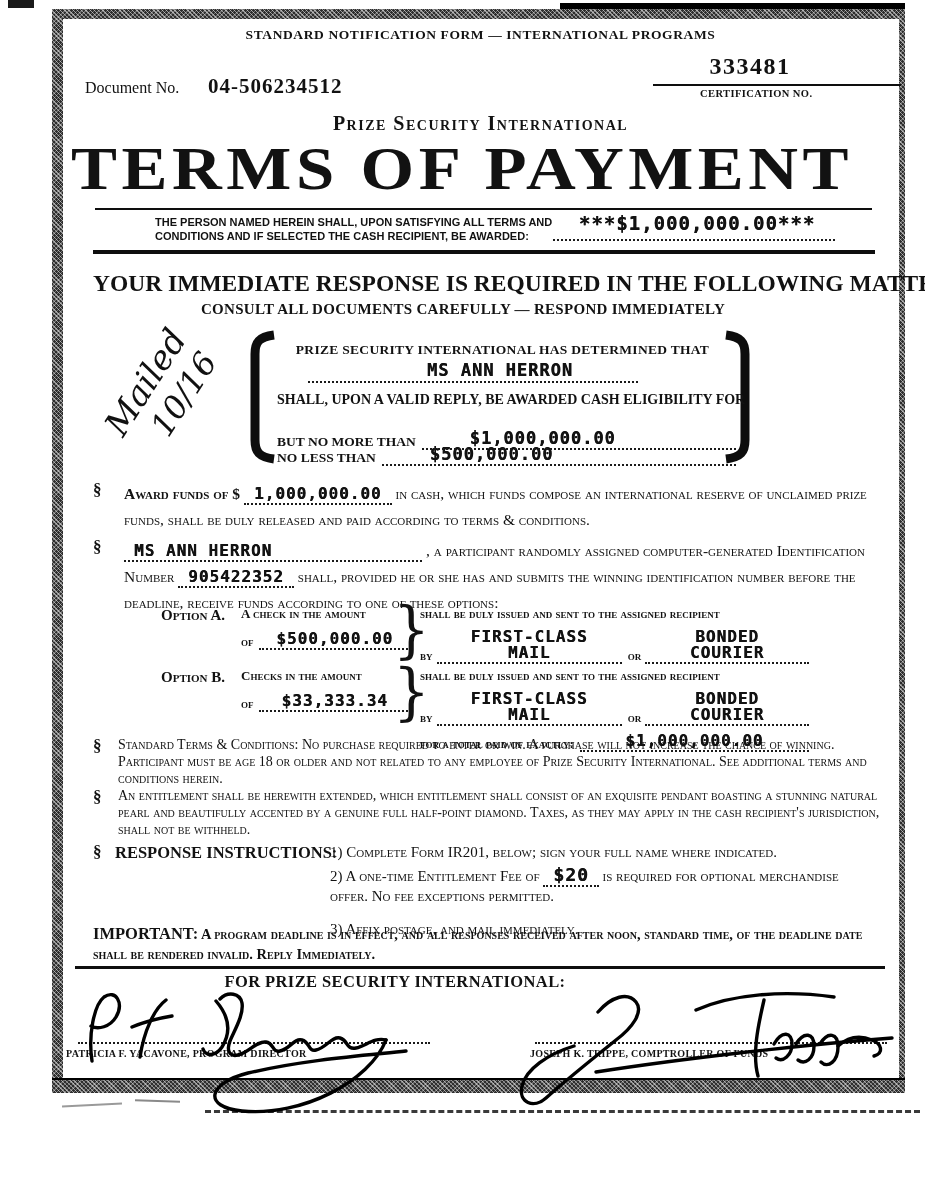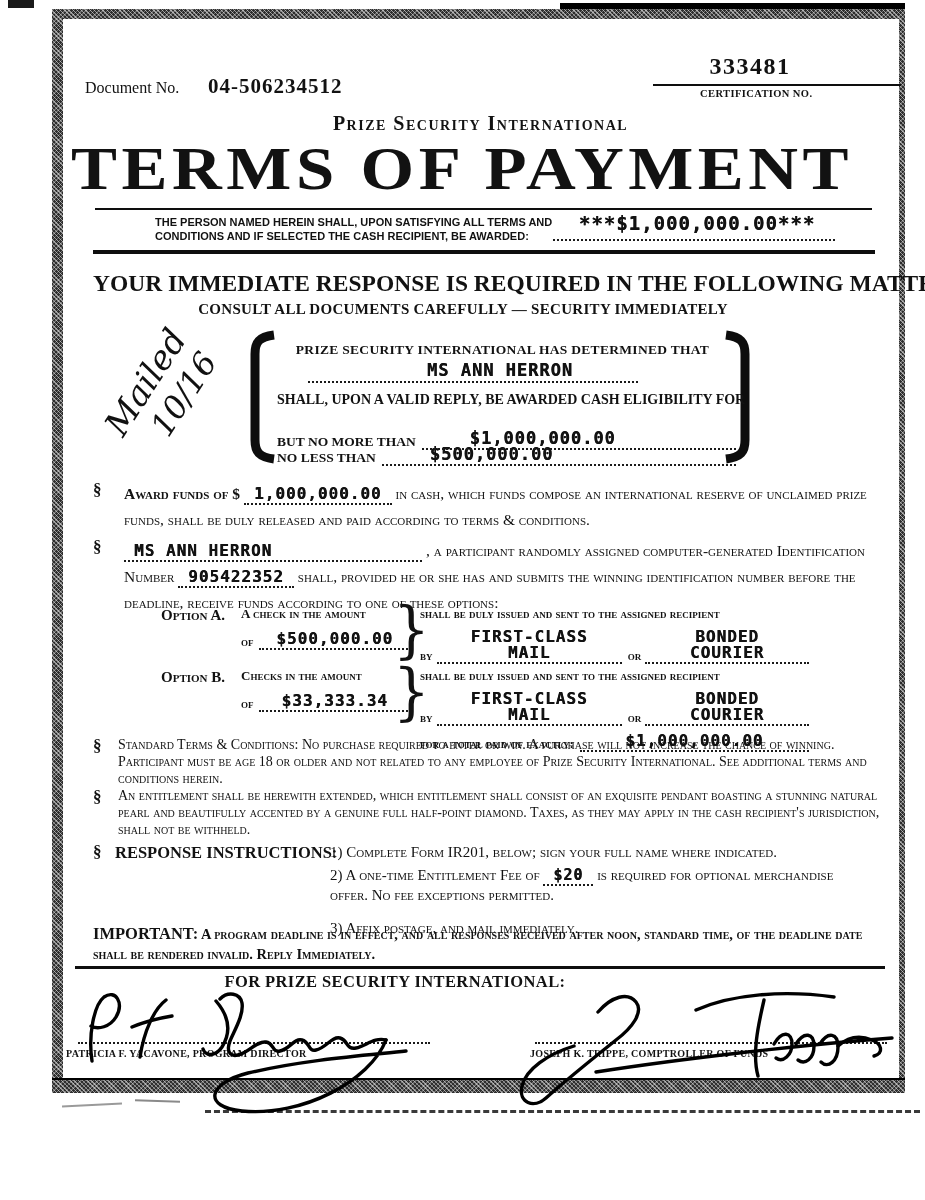--- a/index.html
+++ b/index.html
@@ -83,21 +83,21 @@
   .opt-right .f2 { flex:1; margin-left:4px; }
   .opt-right .row3 .fillt { flex:1; margin-left:6px; text-align:center; font-size:16px; }
   .orlbl { margin-left:6px; }
 
   .sec-instr { top:843px; }
   .instr-label { position:absolute; left:0; top:0; font-size:16.5px; font-weight:bold; }
   .instr-items { margin-left:237px; font-size:15px; line-height:19px; }
   .instr-items .item { margin-bottom:4px; }
   .instr-items .item2 { width:530px; }
   .instr-items .item3 { margin-top:14px; }
-  .fee-fill { font-size:15px; }
+  .fee-fill { font-size:18px; }
 
   .sec-imp { top:924px; width:795px; }
   .imp-label { font-size:16.5px; font-weight:bold; }
   .imp-body { font-size:14.5px; font-weight:bold; line-height:19.5px; }
 
   .rule3 { left:75px; top:966px; width:810px; height:3px; }
   .for-line { left:63px; top:972px; width:664px; font-size:16.5px; font-weight:bold; letter-spacing:.4px; }
 
   .sigline { border-top:2px dotted #1a1a1a; }
   .sigline-left  { left:78px;  top:1042px; width:352px; }
@@ -121,37 +121,38 @@
 <div class="page">
 
   <div class="abs artifact-corner"></div>
   <div class="abs artifact-topbar"></div>
   <div class="abs artifact-blob"></div>
 
   <div class="abs frame hatch">
     <div class="frame-inner"></div>
   </div>
 
+  <div class="abs banner ctr">STANDARD NOTIFICATION FORM — INTERNATIONAL PROGRAMS</div>
   <div class="abs certnum">333481</div>
   <div class="abs certline rule"></div>
   <div class="abs certlabel">CERTIFICATION NO.</div>
   <div class="abs docno-label">Document No.</div>
   <div class="abs docno-value">04-506234512</div>
 
   <div class="abs title-wrap"><span>TERMS OF PAYMENT</span></div>
   <div class="abs orgname ctr sc">Prize Security International</div>
 
   <div class="abs rule1 rule"></div>
   <div class="abs clause">THE PERSON NAMED HEREIN SHALL, UPON SATISFYING ALL TERMS AND CONDITIONS AND IF SELECTED THE CASH RECIPIENT, BE AWARDED:</div>
   <div class="abs topamount mono">***$1,000,000.00***</div>
   <div class="abs topamount-line"></div>
   <div class="abs rule2 rule"></div>
 
   <div class="abs resp-head">YOUR IMMEDIATE RESPONSE IS REQUIRED IN THE FOLLOWING MATTER:</div>
-  <div class="abs resp-sub ctr">CONSULT ALL DOCUMENTS CAREFULLY — SECURITY IMMEDIATELY</div>
+  <div class="abs resp-sub ctr">CONSULT ALL DOCUMENTS CAREFULLY — RESPOND IMMEDIATELY</div>
 
   <svg class="abs" style="left:82px; top:312px;" width="170" height="150" viewBox="0 0 170 150">
     <g transform="rotate(-57 85 75)" fill="#111" font-family="DejaVu Serif, serif" font-style="italic">
       <text x="18" y="66" font-size="34">Mailed</text>
       <text x="42" y="104" font-size="32">10/16</text>
     </g>
   </svg>
 
   <svg class="abs" style="left:242px; top:330px;" width="36" height="134" viewBox="0 0 36 134">
     <path d="M32,5 C17,7 13,12 13,24 L13,110 C13,122 17,127 32,129" fill="none" stroke="#0d0d0d" stroke-width="9"></path>

